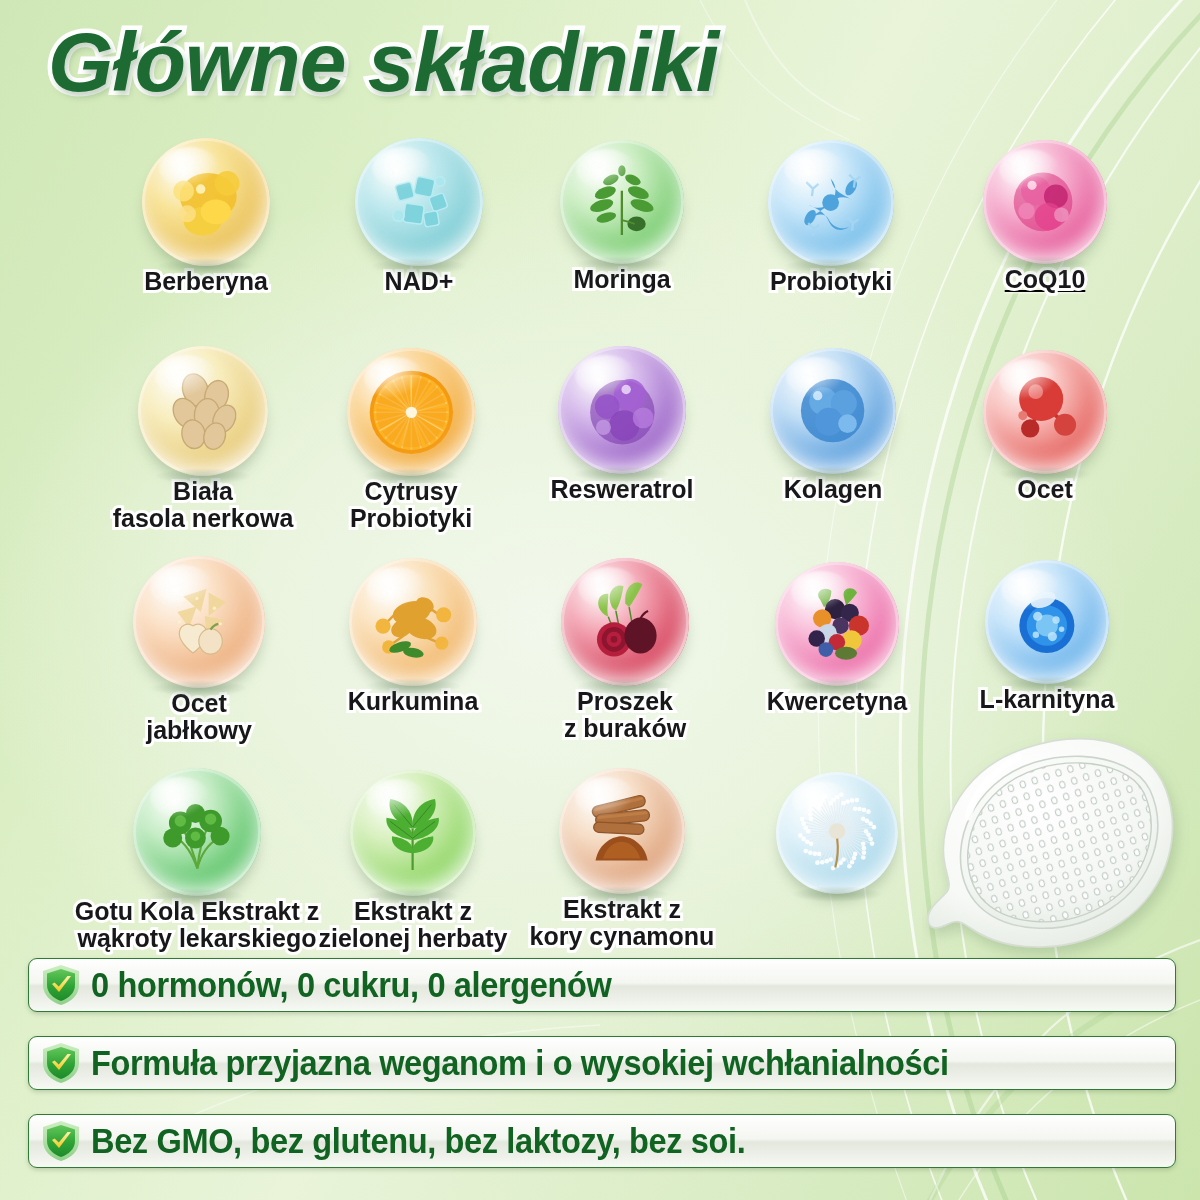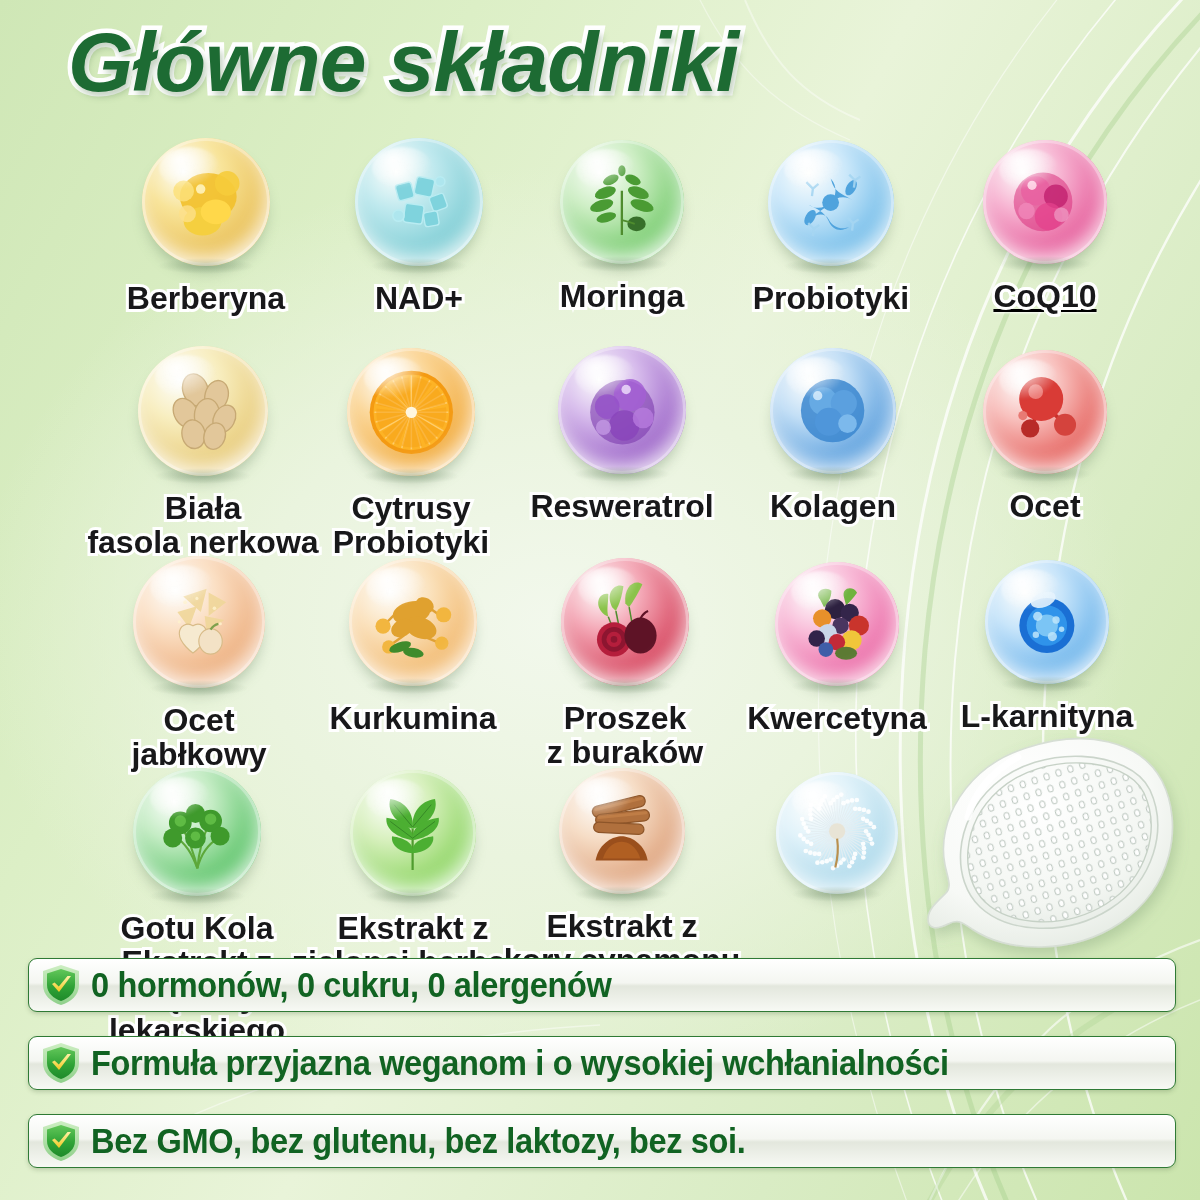--- a/index.html
+++ b/index.html
@@ -21,21 +21,20 @@
   .title-wrap{position:absolute;left:0;top:6px;width:1200px;height:110px;}
   .title{
     position:absolute;left:48px;top:8px;
     font-size:84px;font-weight:bold;font-style:italic;
     letter-spacing:-1px;
     color:#1d6b33;
     -webkit-text-stroke:9px #ffffff;
     paint-order:stroke fill;
     text-shadow:3px 5px 6px rgba(90,130,80,.35);
     white-space:nowrap;
-    margin-left:20px;
   }
 
   
   .grid{position:absolute;left:0;top:118px;width:1200px;}
   .cell{position:absolute;text-align:center;}
   .orb-wrap{position:relative;margin:0 auto;}
   .orb{
     position:relative;border-radius:50%;
     box-shadow:0 10px 14px -4px rgba(100,130,95,.40),
                inset 0 -10px 22px -6px rgba(255,255,255,.75);
@@ -51,22 +50,22 @@
     position:absolute;inset:0;border-radius:50%;
     box-shadow:inset 0 0 0 3px rgba(255,255,255,.30), inset -6px -8px 18px rgba(255,255,255,.55);
   }
   .orb .art{position:absolute;inset:0;display:flex;align-items:center;justify-content:center;}
   .orb .art svg{width:74%;height:74%;}
   .orb-shadow{
     position:absolute;left:12%;bottom:-8px;width:76%;height:16px;border-radius:50%;
     background:radial-gradient(ellipse, rgba(110,140,105,.38), rgba(110,140,105,0) 70%);
   }
   .label{
-    margin-top:16px;
-    font-size:32px;font-weight:bold;color:#18181a;line-height:1.06;
+    margin-top:2px;
+    font-size:25px;font-weight:bold;color:#18181a;line-height:1.06;
     -webkit-text-stroke:6px #ffffff;paint-order:stroke fill;
     text-shadow:0 1px 2px rgba(255,255,255,.9);
     white-space:pre-line;
   }
 
   
   .device{position:absolute;left:922px;top:733px;width:268px;height:225px;}
 
   
   .badges{position:absolute;left:28px;top:958px;width:1148px;}

